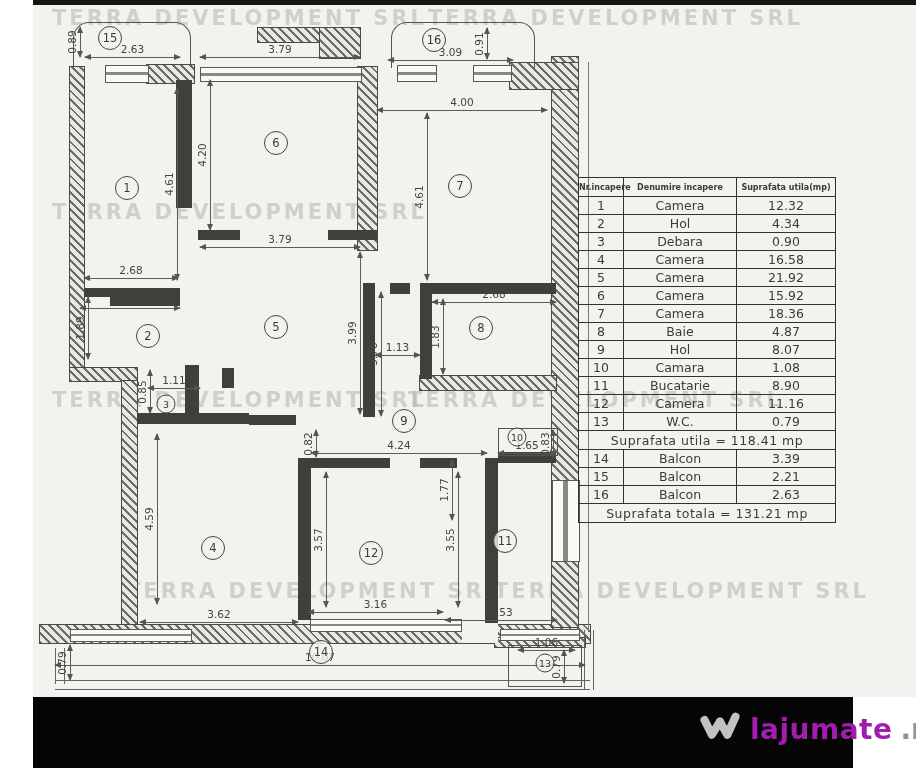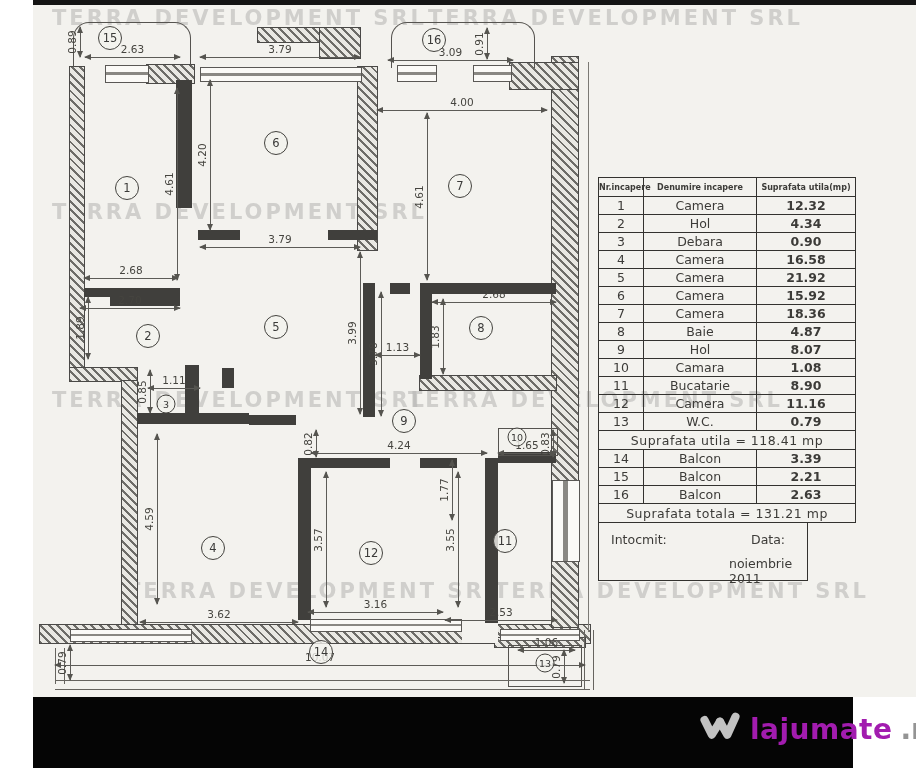--- a/index.html
+++ b/index.html
@@ -42,28 +42,28 @@
   .dim.h::before{content:"";position:absolute;left:-1px;top:-4px;width:0;height:0;
       border-top:3.5px solid transparent;border-bottom:3.5px solid transparent;border-right:7px solid #55544f;}
   .dim.h::after{content:"";position:absolute;right:-1px;top:-4px;width:0;height:0;
       border-top:3.5px solid transparent;border-bottom:3.5px solid transparent;border-left:7px solid #55544f;}
   .dim.v::before{content:"";position:absolute;top:-1px;left:-4px;width:0;height:0;
       border-left:3.5px solid transparent;border-right:3.5px solid transparent;border-bottom:7px solid #55544f;}
   .dim.v::after{content:"";position:absolute;bottom:-1px;left:-4px;width:0;height:0;
       border-left:3.5px solid transparent;border-right:3.5px solid transparent;border-top:7px solid #55544f;}
 
   
-  .tablewrap{position:absolute;left:598px;top:177px;width:210px;}
+  .tablewrap{position:absolute;left:578px;top:177px;width:210px;}
   .tablewrap table{border-collapse:collapse;width:100%;table-layout:fixed;}
   .tablewrap th,.tablewrap td{border:1.6px solid #33322f;padding:0;text-align:center;color:#3c3b38;}
   .tablewrap th{height:18px;font-size:8px;font-weight:bold;letter-spacing:0;}
   .tablewrap td{height:17px;font-size:12.5px;}
   .c-nr{width:44px;}
   .c-name{width:112px;font-size:13px;}
-  .c-area{width:98px;font-weight:bold;}
+  .c-area{width:98px;}
   .sumrow td{font-size:12.5px;height:18px;letter-spacing:0.5px;}
   .tfoot{position:relative;width:100%;height:58px;border:1.6px solid #33322f;border-top:none;
          box-sizing:border-box;font-size:12.5px;color:#3c3b38;}
   .tfoot .intocmit{position:absolute;left:12px;top:9px;}
   .tfoot .datalabel{position:absolute;left:152px;top:9px;}
   .tfoot .dateval{position:absolute;left:130px;top:33px;}
 
   
   .logo{position:absolute;left:698px;top:710px;display:flex;align-items:center;gap:8px;}
   .logo .lg1{font-size:28px;font-weight:bold;color:#a21caf;letter-spacing:0.5px;}
@@ -466,25 +466,20 @@
     <td class="c-name">Balcon</td>
     <td class="c-area">2.63</td>
   </tr>
 </tbody>
       <tbody>
         <tr class="sumrow">
           <td colspan="3">Suprafata totala  =  131.21  mp</td>
         </tr>
       </tbody>
     </table>
-    <div class="tfoot">
-      <span class="intocmit">Intocmit:</span>
-      <span class="datalabel">Data:</span>
-      <span class="dateval">noiembrie  2011</span>
-    </div>
   </div>
 
   <div class="bottombar"></div>
   <div class="logo">
     <svg width="44" height="38" viewBox="0 0 54 46">
       <path d="M8 12 L17 30 L27 14" stroke="#c2c2c2" stroke-width="10" fill="none" stroke-linecap="round" stroke-linejoin="round"></path>
       <path d="M27 14 L36 30 L46 8" stroke="#c2c2c2" stroke-width="10" fill="none" stroke-linecap="round" stroke-linejoin="round"></path>
     </svg>
     <span class="lg1">lajumate</span>
       <span class="lg2">.ro</span>

